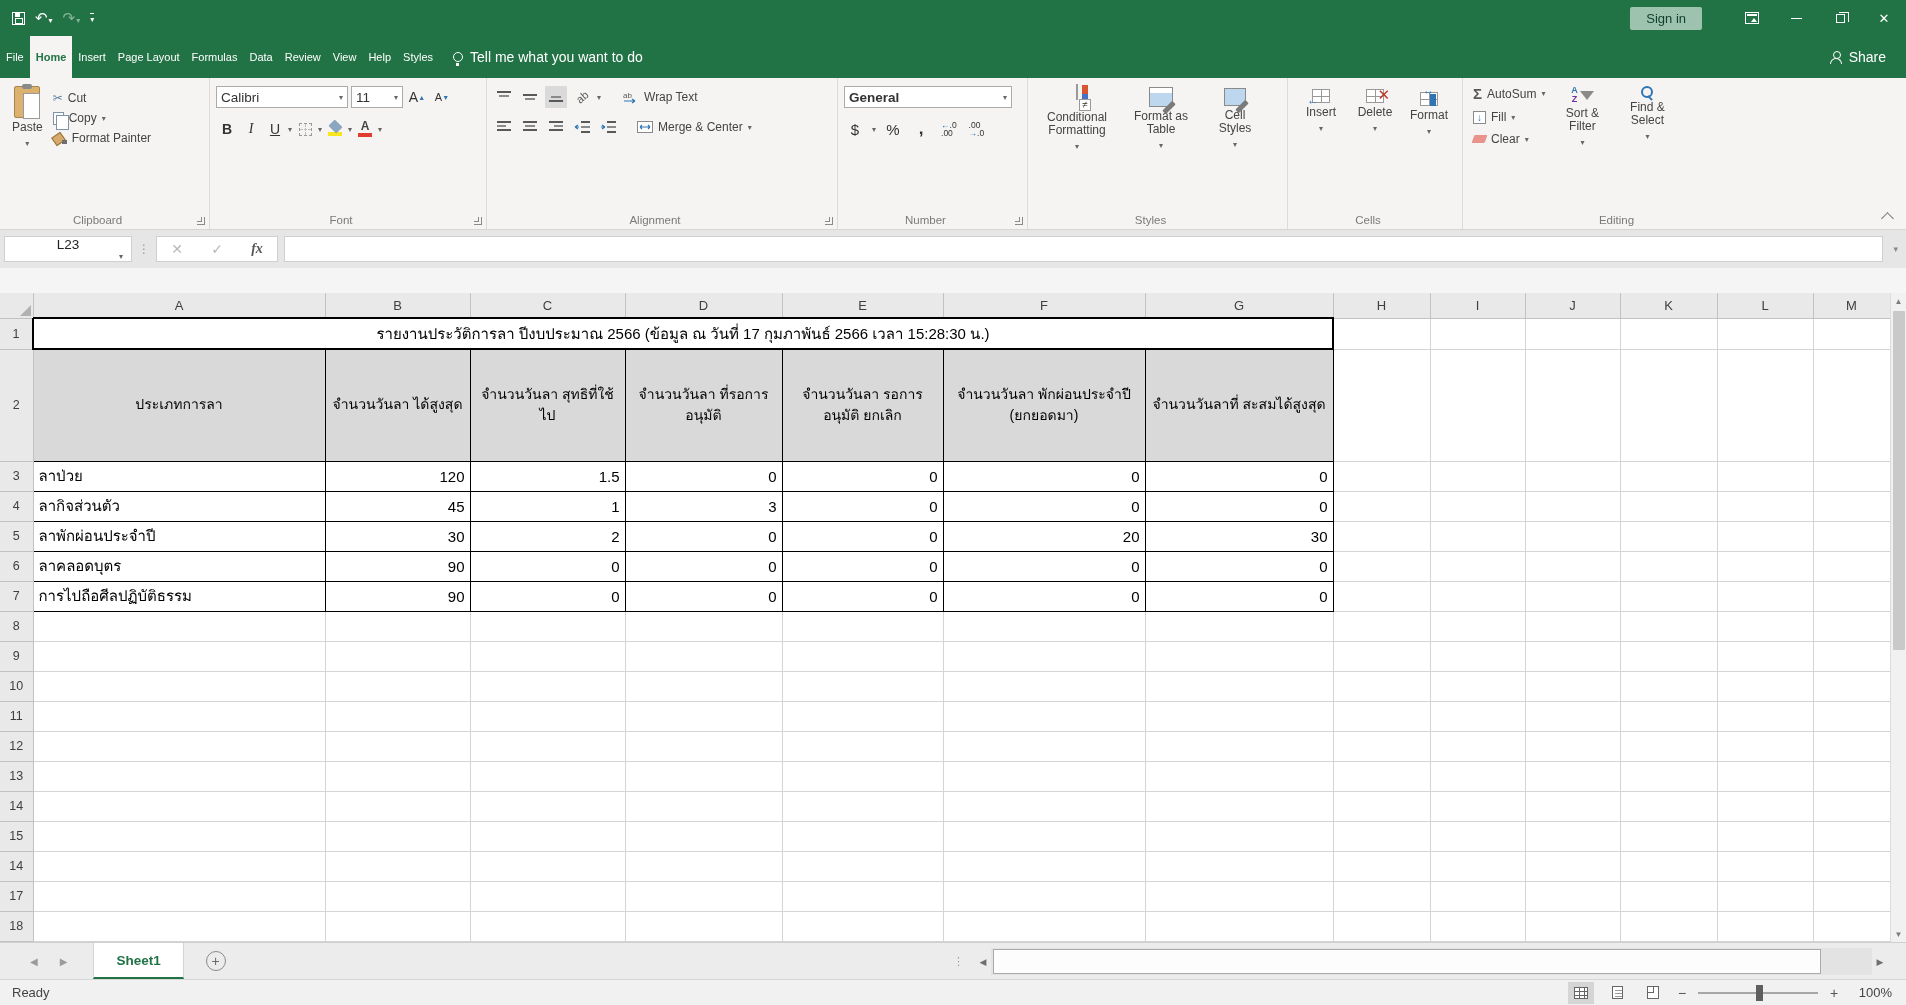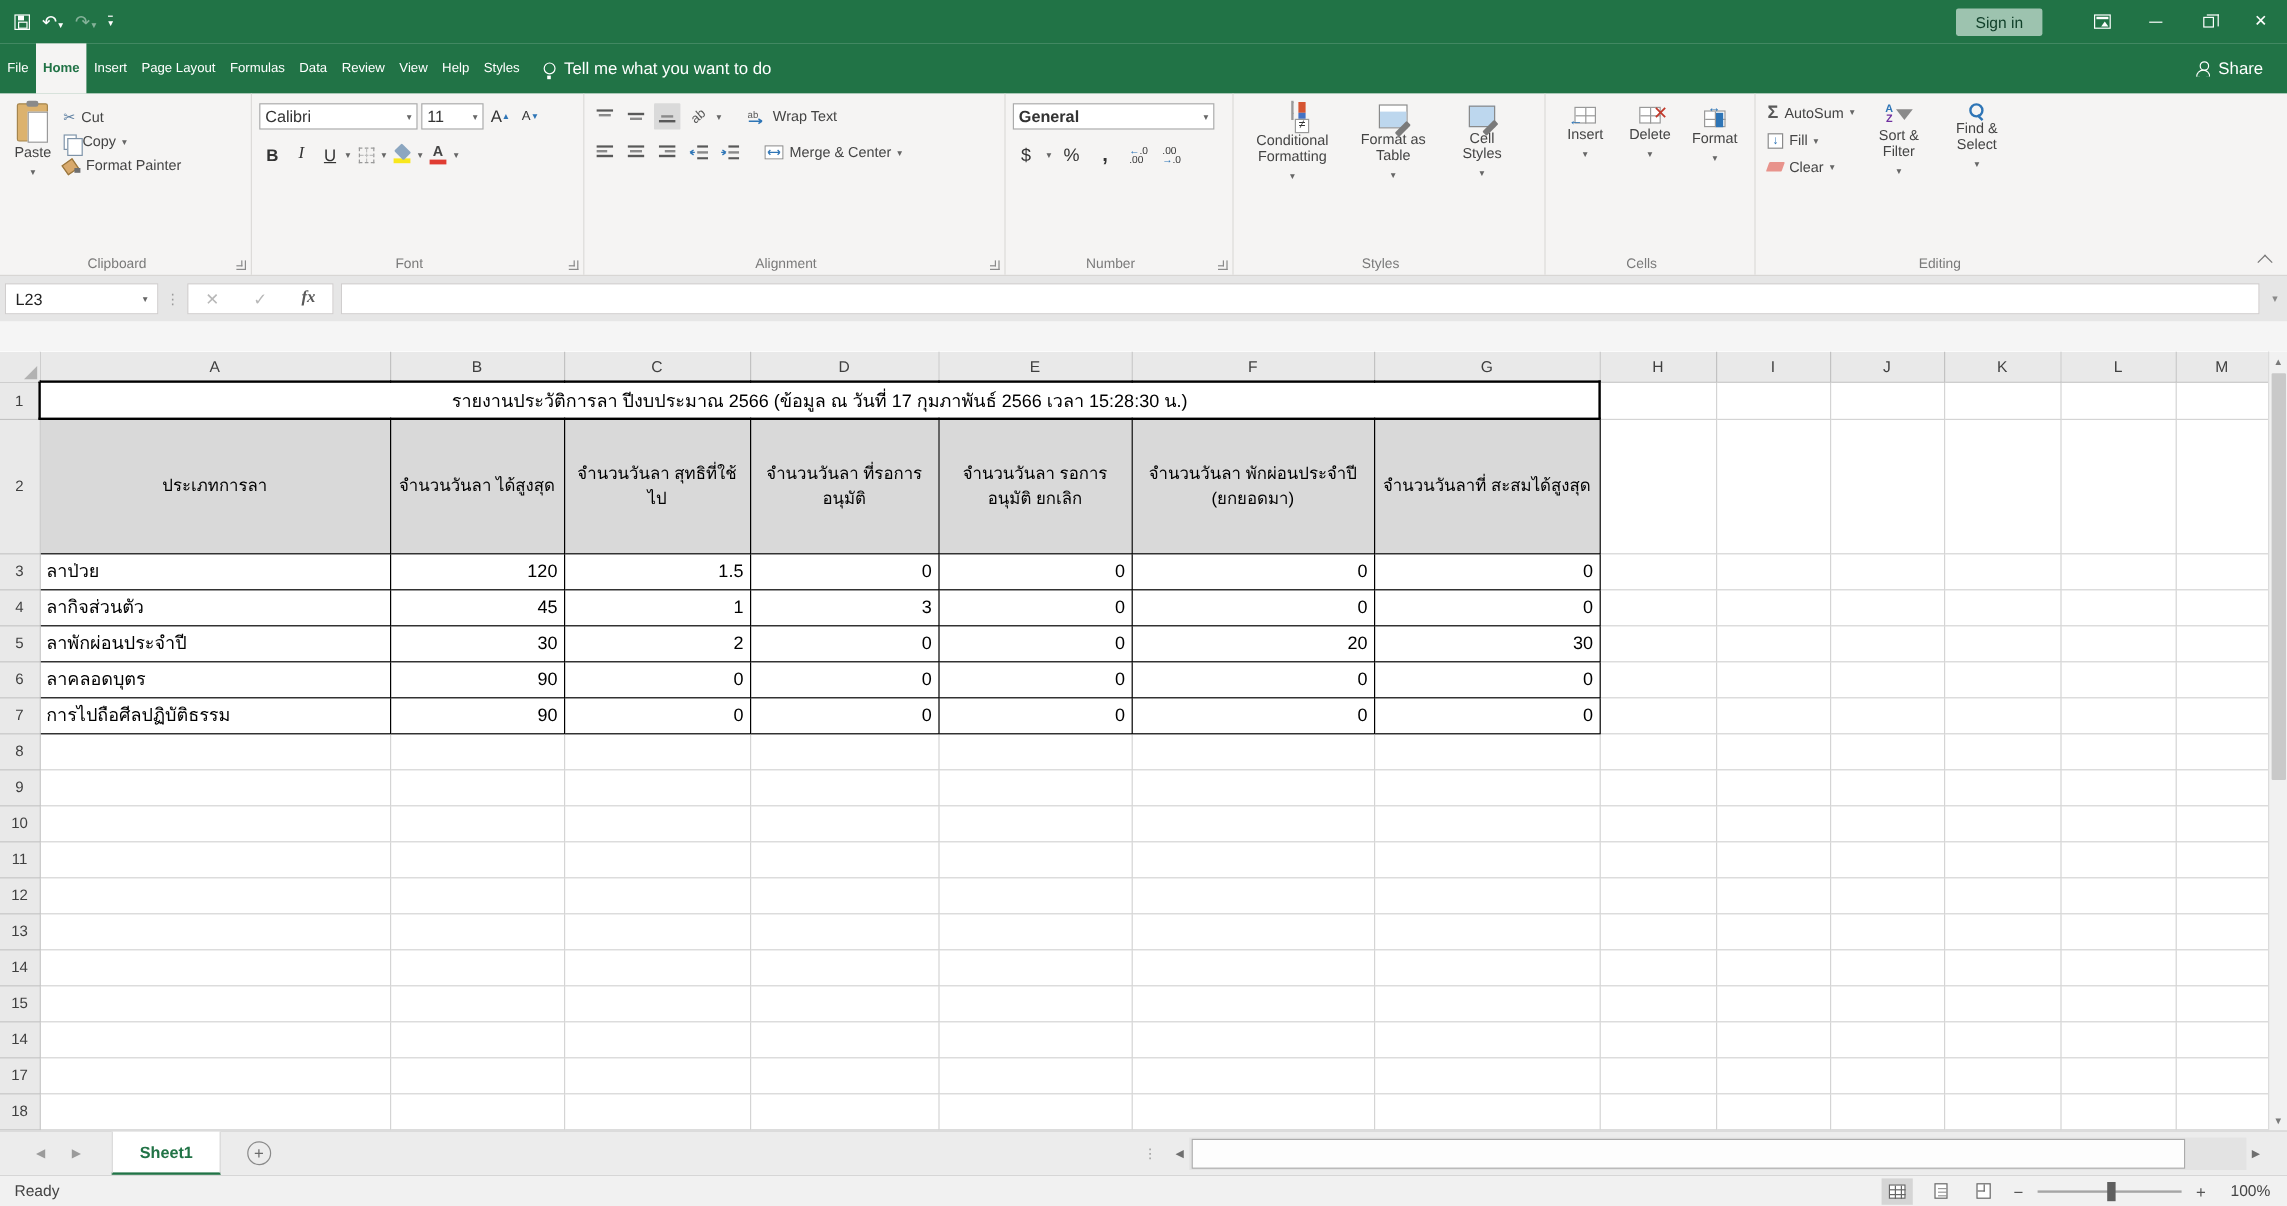--- a/index.html
+++ b/index.html
@@ -112,21 +112,21 @@
   .az-ic .letters { font-size:9px; font-weight:700; line-height:9px; }
   .az-ic .a { color:#2e75b6; } .az-ic .z { color:#7030a0; }
   .funnel { width:0; height:0; border-left:7px solid transparent; border-right:7px solid transparent; border-top:9px solid #8a8a8a; margin-left:2px; position:relative; }
   .mag-ic { width:12px; height:12px; position:relative; display:inline-block; }
   .mag-ic::before { content:''; position:absolute; left:0; top:0; width:8px; height:8px; border:2px solid #2e75b6; border-radius:50%; }
   .mag-ic::after { content:''; position:absolute; right:0; bottom:-1px; width:6px; height:2px; background:#2e75b6; transform:rotate(45deg); }
   .collapse-rb { position:absolute; right:14px; bottom:6px; width:9px; height:9px; border-left:1.5px solid #777; border-top:1.5px solid #777; transform:rotate(45deg); }
 
   
   .formulabar { height:38px; background:#e6e6e6; display:flex; align-items:center; padding:0 4px; gap:6px; flex:none; }
-  .namebox { width:128px; height:26px; background:#fff; border:1px solid #d0cece; display:flex; align-items:center; padding:0 8px; font-size:13.5px; color:#222; }
+  .namebox { width:128px; height:26px; background:#fff; border:1px solid #d0cece; display:flex; align-items:center; padding:0 8px; font-size:13.5px; color:#222;flex-direction:column; }
   .namebox .dd { margin-left:auto; }
   .fb-dots { color:#9a9a9a; font-size:12px; letter-spacing:0; }
   .fb-btns { height:26px; background:#fff; border:1px solid #d0cece; display:flex; align-items:center; }
   .fb-btn { width:40px; text-align:center; font-size:14px; color:#b8b8b8; }
   .fb-btn.fx { color:#595959; font-family:"Liberation Serif",serif; font-style:italic; font-weight:700; }
   .fb-input { flex:1; height:26px; background:#fff; border:1px solid #d0cece; padding:0 8px; display:flex; align-items:center; font-size:13.5px; }
   .fb-exp { color:#8a8a8a; font-size:9px; padding:0 4px; }
 
   .spacer-strip { height:25px; background:#f5f5f5; flex:none; }
 

